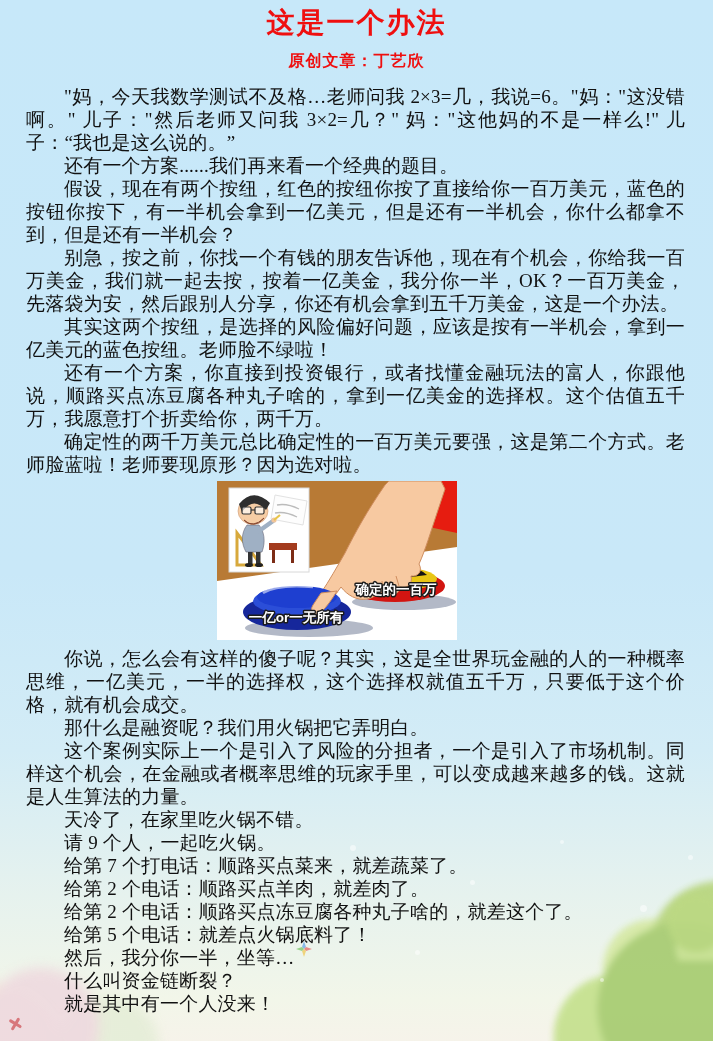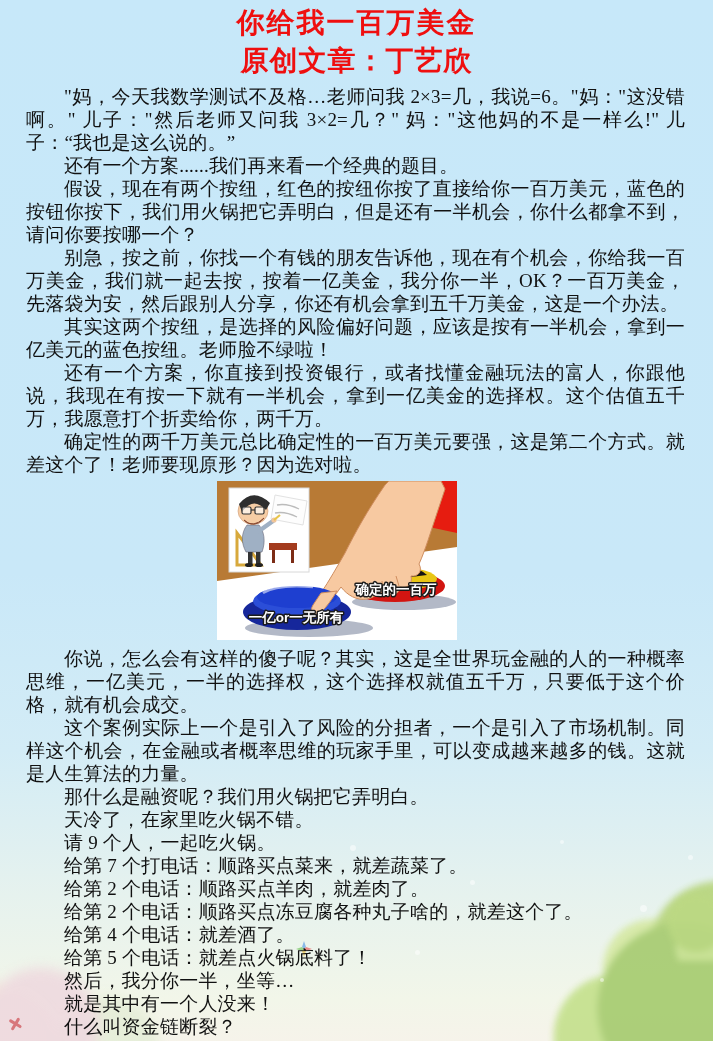--- a/index.html
+++ b/index.html
@@ -18,21 +18,21 @@
     font-weight:bold;
     font-size:28px;line-height:33px;
     letter-spacing:2px;
     color:#ef0f0f;
   }
   .subtitle{
     margin:10px 0 0 0;
     text-align:center;
     font-family:"Liberation Sans","DejaVu Sans",sans-serif;
     font-weight:bold;
-    font-size:28px;line-height:23px;
+    font-size:16px;line-height:23px;
     letter-spacing:1px;
     color:#ef0f0f;
   }
   .content{
     position:relative;
     margin-top:13px;
     padding:0 28px 0 26px;
     z-index:2;
   }
   .content p{
@@ -93,31 +93,31 @@
   .mark-bl::before{transform:rotate(45deg);}
   .mark-bl::after{transform:rotate(-45deg);}
   .sparkle{left:296px;top:941px;width:16px;height:16px;opacity:.9;}
   .dot{position:absolute;background:#ffffff;border-radius:50%;opacity:.5;z-index:1;}
 </style>
 </head>
 <body>
 
 <div class="screen">
 
-  <h1 class="title">你给我一百万美金</h1>
+  <h1 class="title">这是一个办法</h1>
   <h2 class="subtitle">原创文章：丁艺欣</h2>
 
   <div class="content">
     <p>"妈，今天我数学测试不及格…老师问我 2×3=几，我说=6。"妈："这没错啊。" 儿子："然后老师又问我 3×2=几？" 妈："这他妈的不是一样么!" 儿子：“我也是这么说的。”</p>
     <p>还有一个方案......我们再来看一个经典的题目。</p>
-    <p>假设，现在有两个按纽，红色的按纽你按了直接给你一百万美元，蓝色的按钮你按下，我们用火锅把它弄明白，但是还有一半机会，你什么都拿不到，请问你要按哪一个？</p>
+    <p>假设，现在有两个按纽，红色的按纽你按了直接给你一百万美元，蓝色的按钮你按下，有一半机会拿到一亿美元，但是还有一半机会，你什么都拿不到，但是还有一半机会？</p>
     <p>别急，按之前，你找一个有钱的朋友告诉他，现在有个机会，你给我一百万美金，我们就一起去按，按着一亿美金，我分你一半，OK？一百万美金，先落袋为安，然后跟别人分享，你还有机会拿到五千万美金，这是一个办法。</p>
     <p>其实这两个按纽，是选择的风险偏好问题，应该是按有一半机会，拿到一亿美元的蓝色按纽。老师脸不绿啦！</p>
-    <p>还有一个方案，你直接到投资银行，或者找懂金融玩法的富人，你跟他说，我现在有按一下就有一半机会，拿到一亿美金的选择权。这个估值五千万，我愿意打个折卖给你，两千万。</p>
-    <p>确定性的两千万美元总比确定性的一百万美元要强，这是第二个方式。就差这个了！老师要现原形？因为选对啦。</p>
+    <p>还有一个方案，你直接到投资银行，或者找懂金融玩法的富人，你跟他说，顺路买点冻豆腐各种丸子啥的，拿到一亿美金的选择权。这个估值五千万，我愿意打个折卖给你，两千万。</p>
+    <p>确定性的两千万美元总比确定性的一百万美元要强，这是第二个方式。老师脸蓝啦！老师要现原形？因为选对啦。</p>
 
     <figure class="illustration">
       <svg width="240" height="159" viewBox="0 0 240 159" xmlns="http://www.w3.org/2000/svg">
 
         <rect x="0" y="0" width="240" height="159" fill="#ffffff"></rect>
 
         <path d="M0 0 H240 V66 L0 100 Z" fill="#b87a35"></path>
 
         <g>
           <rect x="12" y="7" width="80" height="84" fill="#ffffff" stroke="#d8d8d8"></rect>
@@ -175,32 +175,31 @@
         </g>
 
         <path d="M104 112 L96 124 C92 130 97 136 103 132 C110 126 115 118 120 110 Z" fill="#f7c9a1" stroke="#cf8d5e" stroke-width="1"></path>
 
         <text x="79" y="141" class="btn-label">一亿or一无所有</text>
         <text x="179" y="113" class="btn-label">确定的一百万</text>
       </svg>
     </figure>
 
     <p>你说，怎么会有这样的傻子呢？其实，这是全世界玩金融的人的一种概率思维，一亿美元，一半的选择权，这个选择权就值五千万，只要低于这个价格，就有机会成交。</p>
+    <p>那什么是融资呢？我们用火锅把它弄明白。</p>
     <p>这个案例实际上一个是引入了风险的分担者，一个是引入了市场机制。同样这个机会，在金融或者概率思维的玩家手里，可以变成越来越多的钱。这就是人生算法的力量。</p>
-    <p>那什么是融资呢？我们用火锅把它弄明白。</p>
     <p>天冷了，在家里吃火锅不错。</p>
     <p>请 9 个人，一起吃火锅。</p>
     <p>给第 7 个打电话：顺路买点菜来，就差蔬菜了。</p>
     <p>给第 2 个电话：顺路买点羊肉，就差肉了。</p>
     <p>给第 2 个电话：顺路买点冻豆腐各种丸子啥的，就差这个了。</p>
-    <p>给第 4 个电话：就差酒了。</p>
     <p>给第 5 个电话：就差点火锅底料了！</p>
     <p>然后，我分你一半，坐等…</p>
+    <p>什么叫资金链断裂？</p>
     <p>就是其中有一个人没来！</p>
-    <p>什么叫资金链断裂？</p>
   </div>
 
   <div class="deco tree-br"></div>
   <div class="deco tree-r2"></div>
   <div class="deco smudge-bl"></div>
   <div class="deco mark-bl"></div>
   <svg class="deco sparkle" viewBox="0 0 16 16" xmlns="http://www.w3.org/2000/svg">
     <path d="M8 0 L10 6 L8 8 L6 6 Z" fill="#7fb3e8"></path>
     <path d="M16 8 L10 10 L8 8 L10 6 Z" fill="#e87f7f"></path>
     <path d="M8 16 L6 10 L8 8 L10 10 Z" fill="#f0d070"></path>

